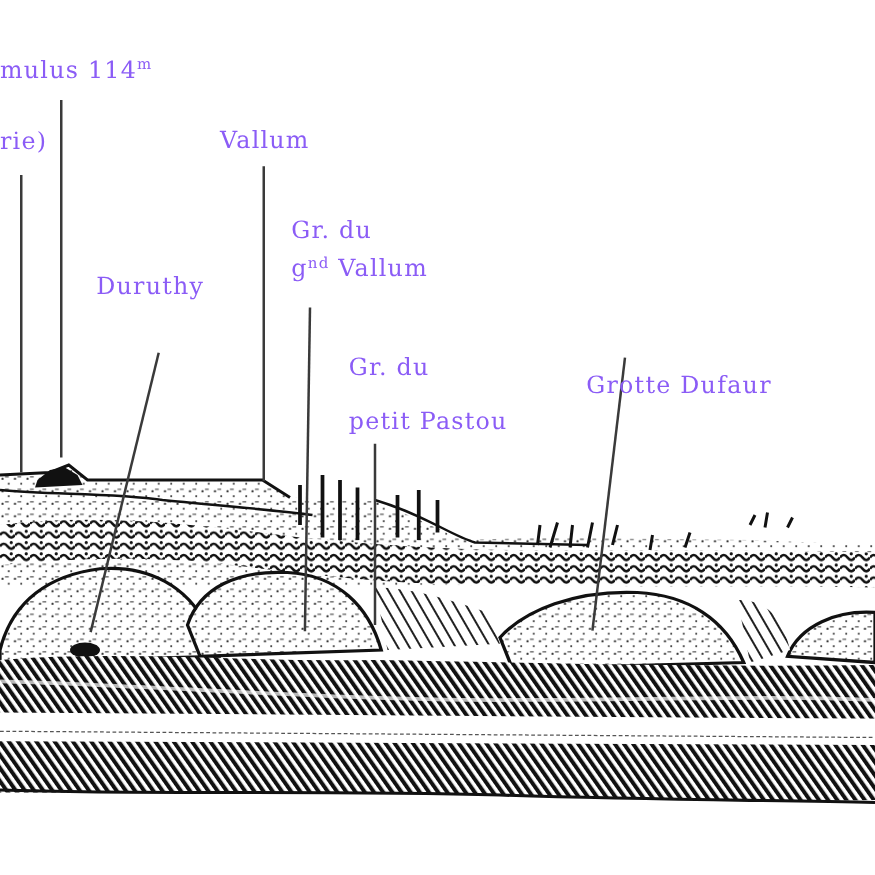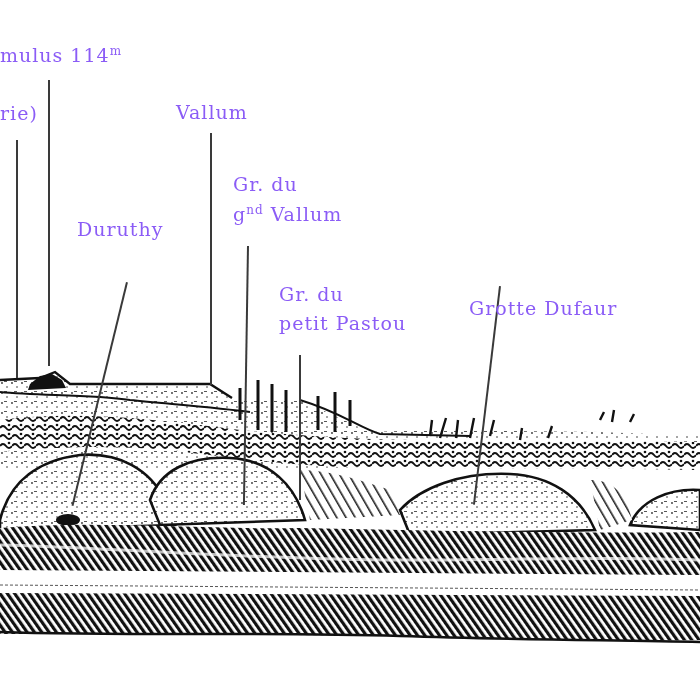--- a/index.html
+++ b/index.html
@@ -102,19 +102,19 @@
   </div>
   <div class="label" style="left:233px; top:173px;">
     <div>Gr. du</div>
     <div style="margin-top:7px;"><span>g</span><sup>nd</sup><span> Vallum</span></div>
   </div>
   <div class="label" style="left:77px; top:218px; text-align:center;">
     <div style="text-align:center;">Duruthy</div>
   </div>
   <div class="label" style="left:279px; top:283px;">
     <div>Gr. du</div>
-    <div style="margin-top:6px;">petit Pastou</div>
+    <div style="margin-top:20px;">petit Pastou</div>
   </div>
   <div class="label" style="left:469px; top:250px;margin-top:47px;">
     <span>Grotte Dufaur</span>
   </div>
 
 </div>
 
 </body></html>

